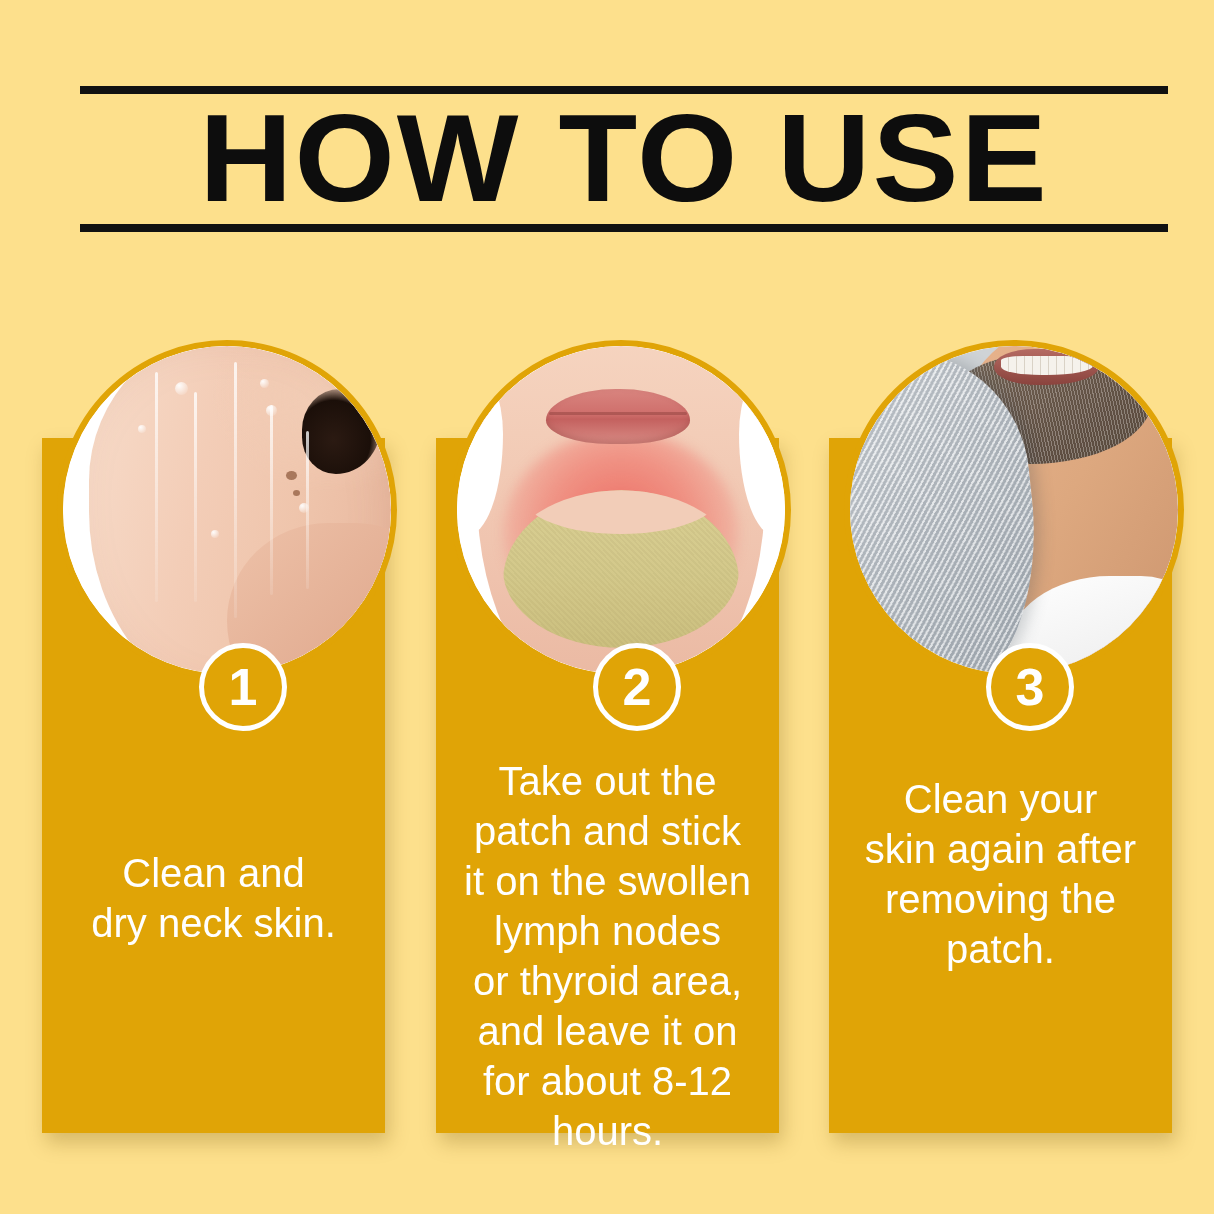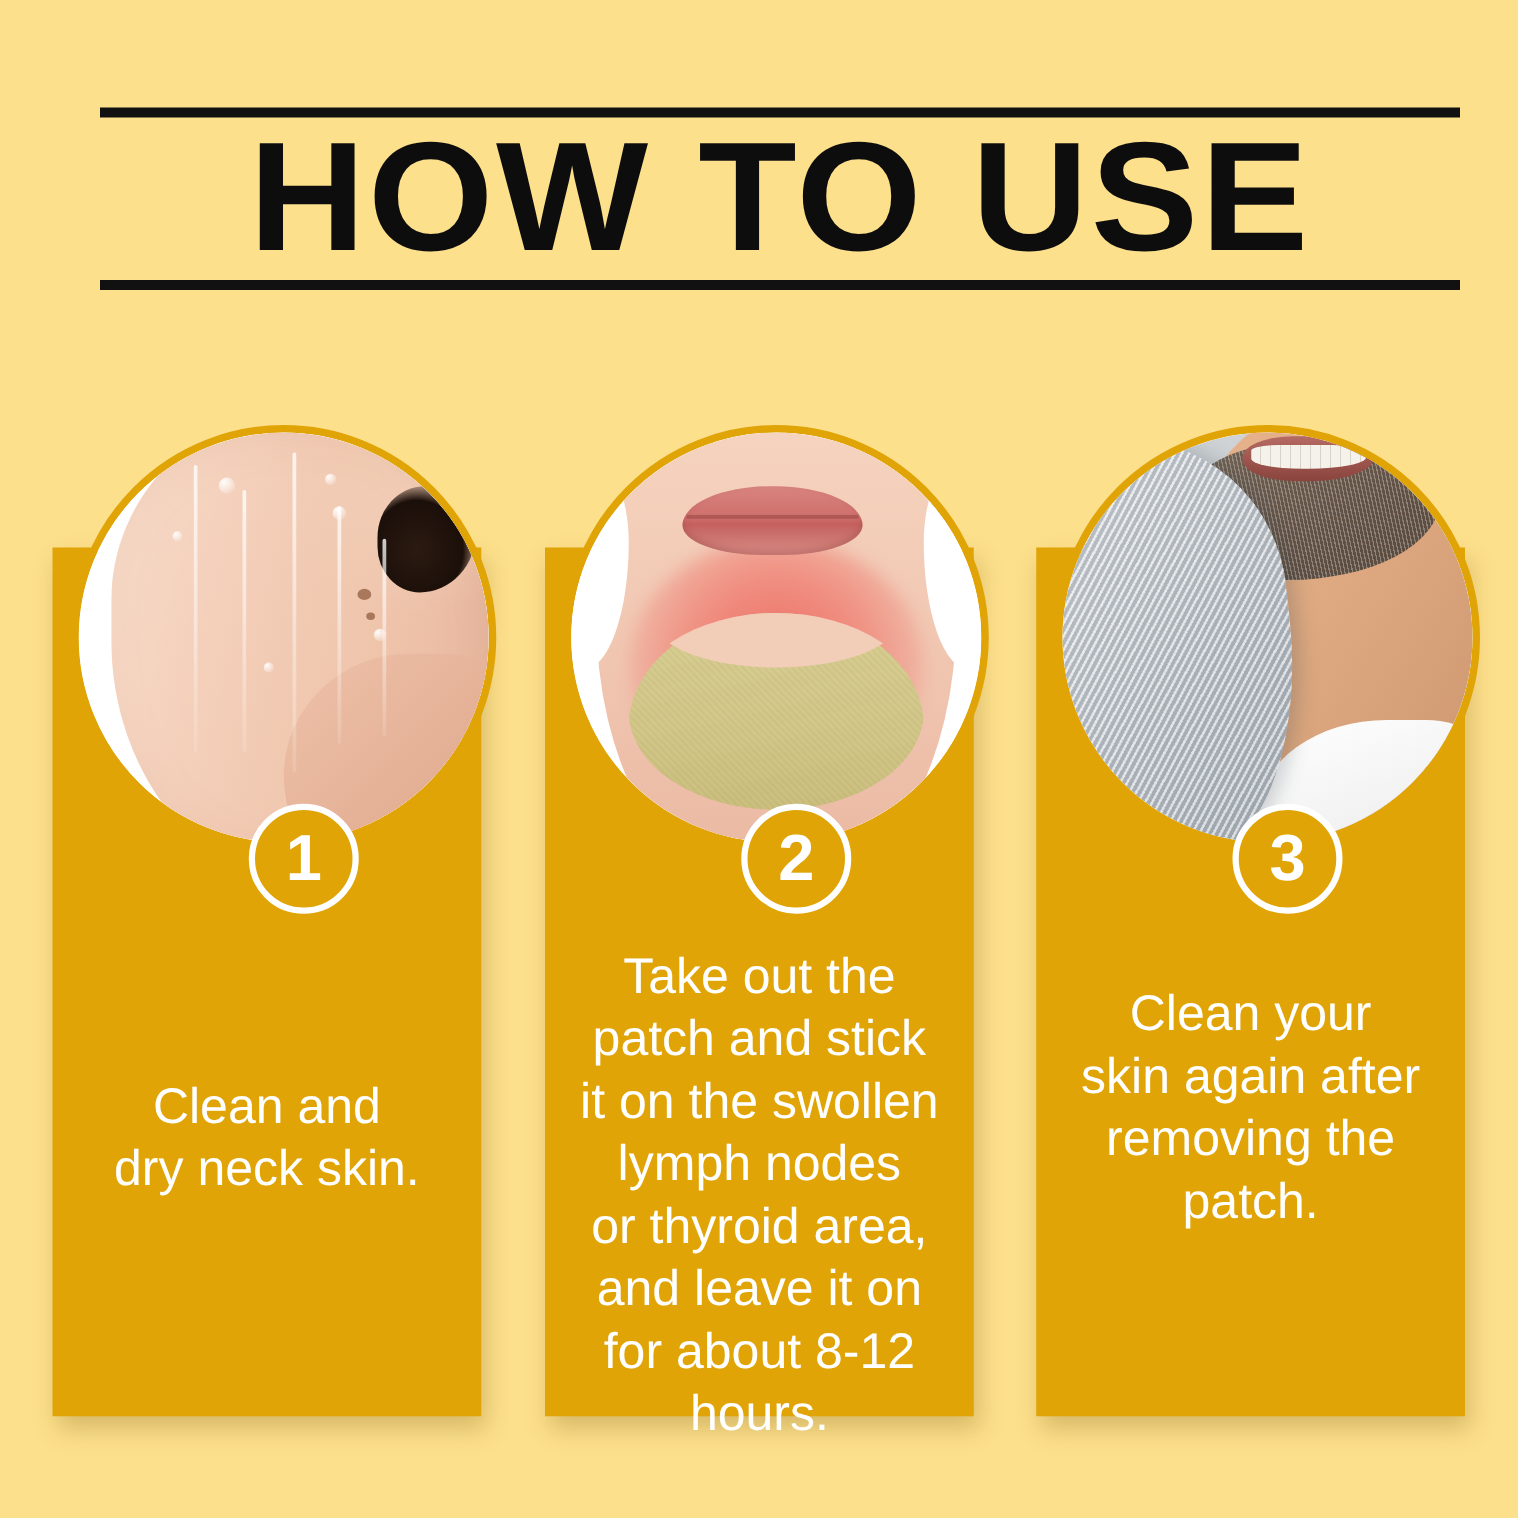--- a/index.html
+++ b/index.html
@@ -334,21 +334,21 @@
         <div class="drop" style="left:23%; top:24%; width:8px;  height:8px;"></div>
         <div class="drop" style="left:72%; top:48%; width:10px; height:10px;"></div>
         <div class="drop" style="left:45%; top:56%; width:8px;  height:8px;"></div>
         <div class="mole" style="left:68%; top:38%; width:11px; height:9px;"></div>
         <div class="mole" style="left:70%; top:44%; width:7px;  height:6px;"></div>
       </div>
     </div>
 
     <div class="badge" style="left:157px; top:205px;">1</div>
 
-    <div class="step-text" style="top:422px;">Clean and
+    <div class="step-text" style="top:410px;">Clean and
 dry neck skin.</div>
   </div>
 
   <div class="step" style="left:436px; width:343px;">
     <div class="card" style="width:343px; height:695px;"></div>
 
     <div class="photo" style="left:15px; top:-98px; width:340px; height:340px;">
       <div class="photo-inner">
         <div class="art2-bg"></div>
         <div class="art2-face"></div>
@@ -384,19 +384,19 @@
         <div class="art3-mouth">
           <div class="art3-teeth"></div>
         </div>
         <div class="art3-shirt"></div>
         <div class="art3-towel"></div>
       </div>
     </div>
 
     <div class="badge" style="left:157px; top:205px;">3</div>
 
-    <div class="step-text" style="top:348px;">Clean your
+    <div class="step-text" style="top:336px;">Clean your
 skin again after
 removing the
 patch.</div>
   </div>
 
 </div>
 
 </body></html>

